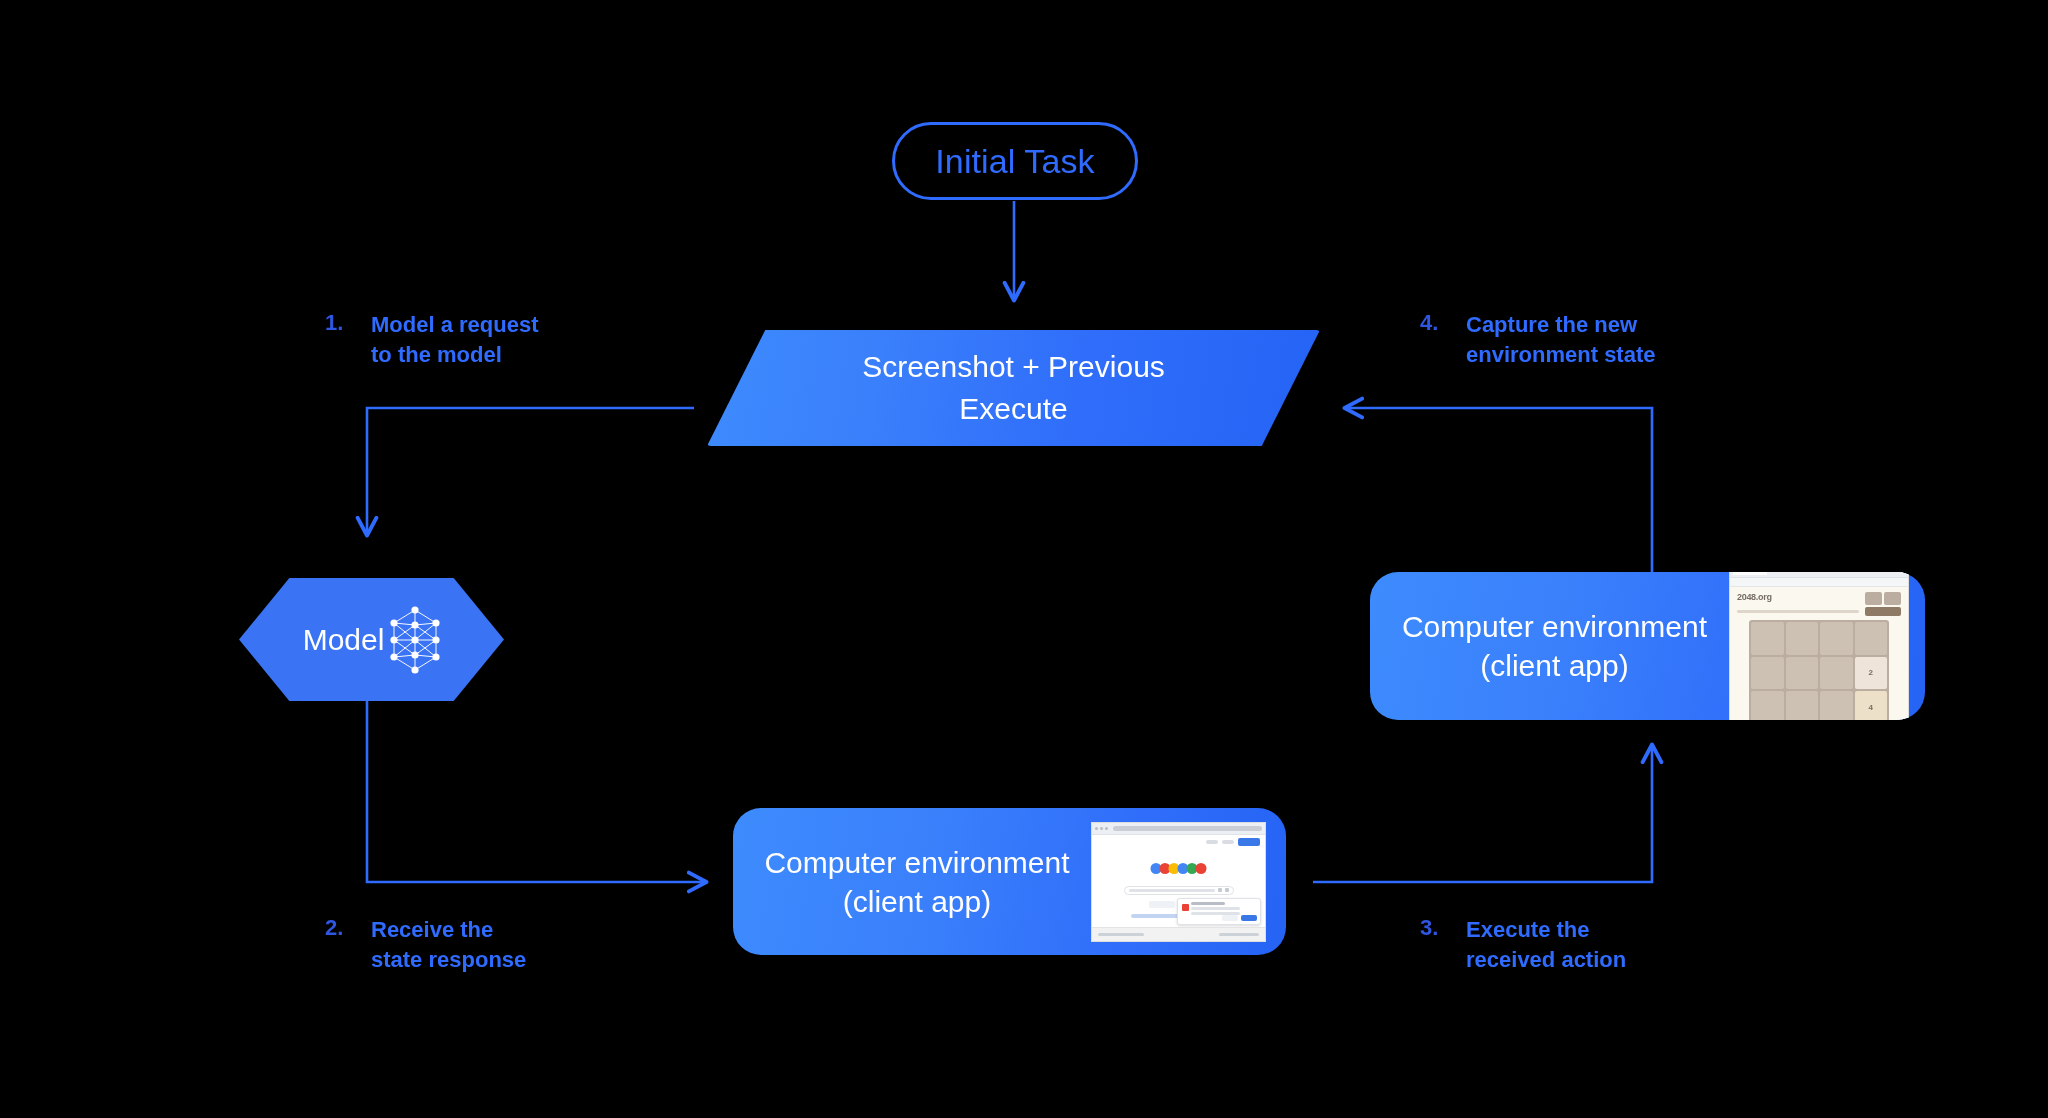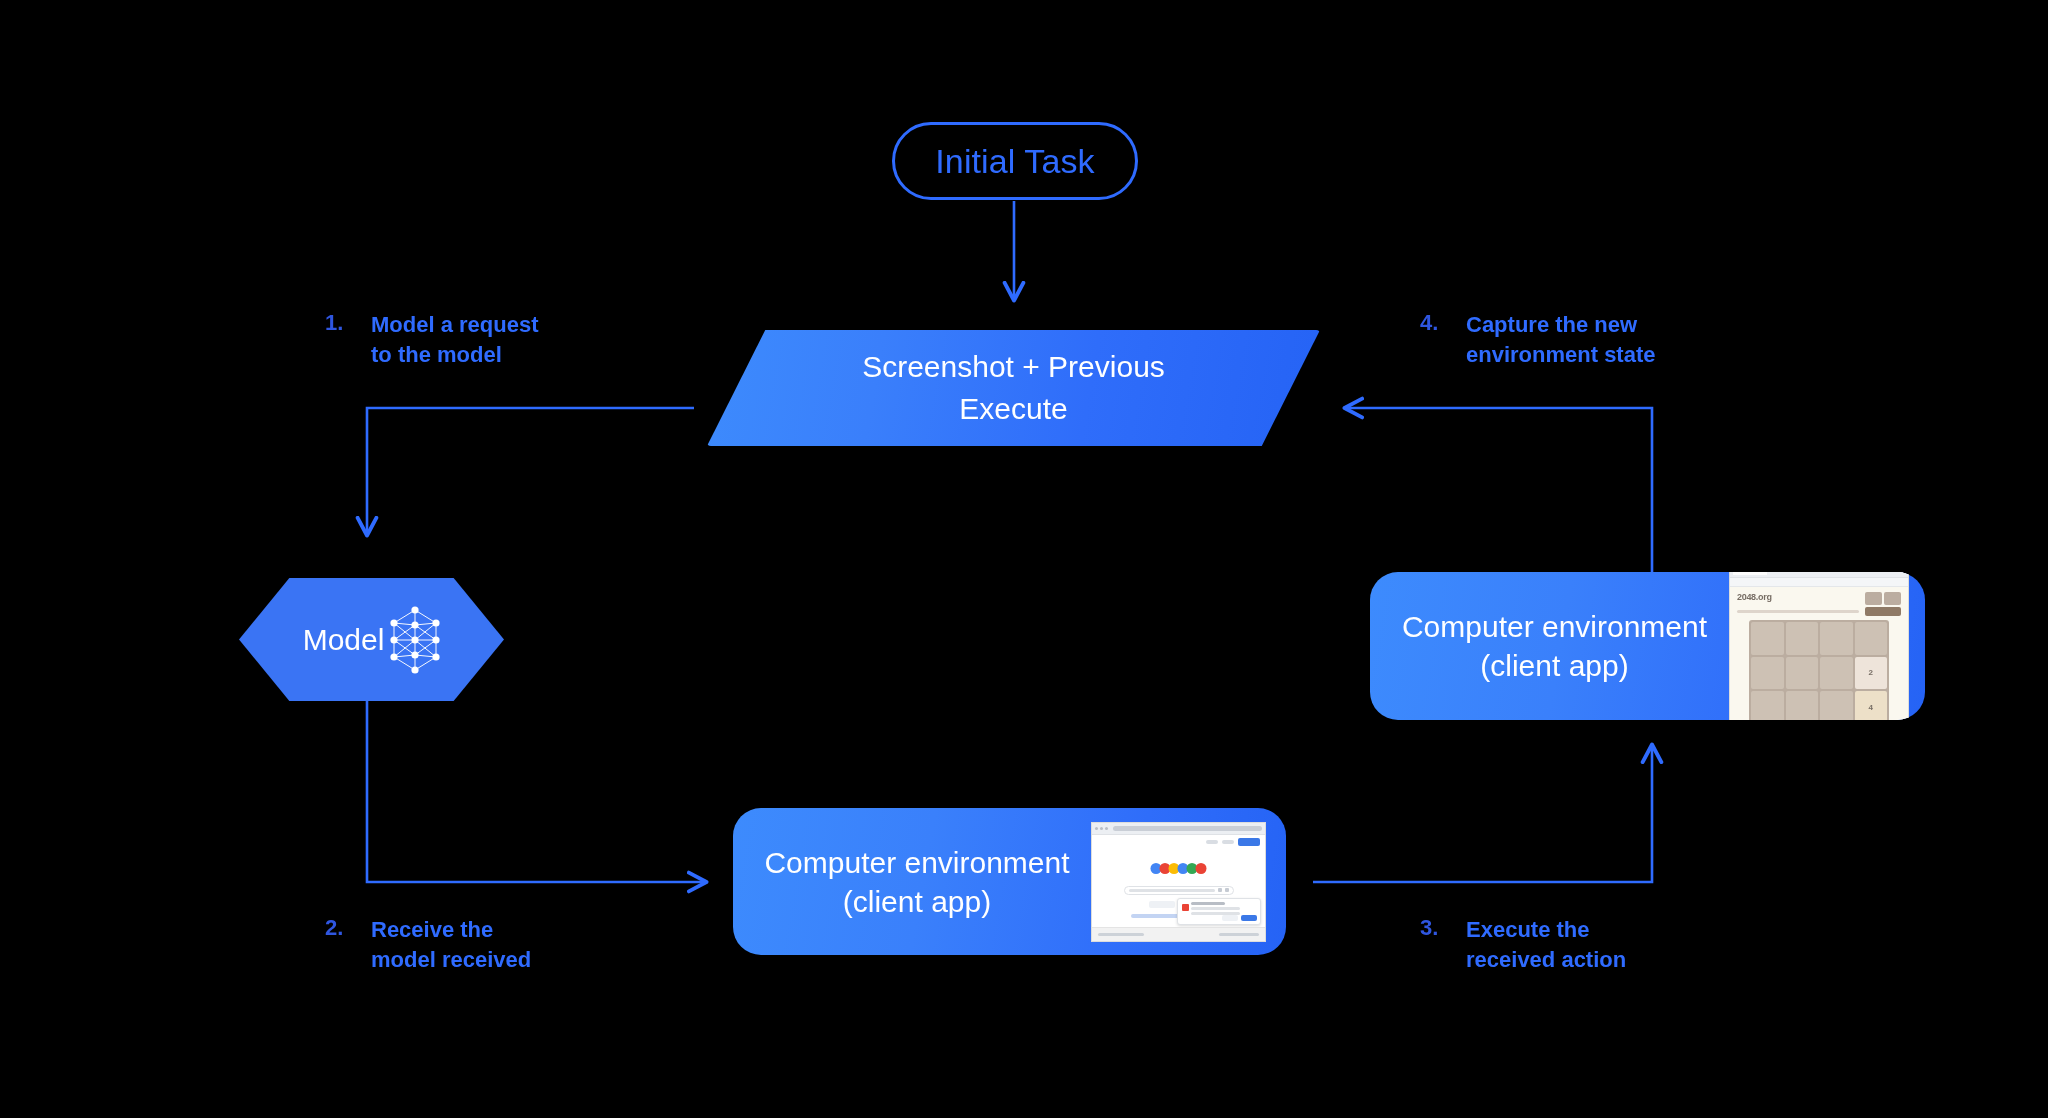--- a/index.html
+++ b/index.html
@@ -314,21 +314,21 @@
   </div>
 
   <div class="step" id="step-1">
     <span class="num">1.</span>
     <span class="body">Model a request
 to the model</span>
   </div>
   <div class="step" id="step-2">
     <span class="num">2.</span>
     <span class="body">Receive the
-model received</span>
+state response</span>
   </div>
   <div class="step" id="step-3">
     <span class="num">3.</span>
     <span class="body">Execute the
 received action</span>
   </div>
   <div class="step" id="step-4">
     <span class="num">4.</span>
     <span class="body">Capture the new
 environment state</span>

